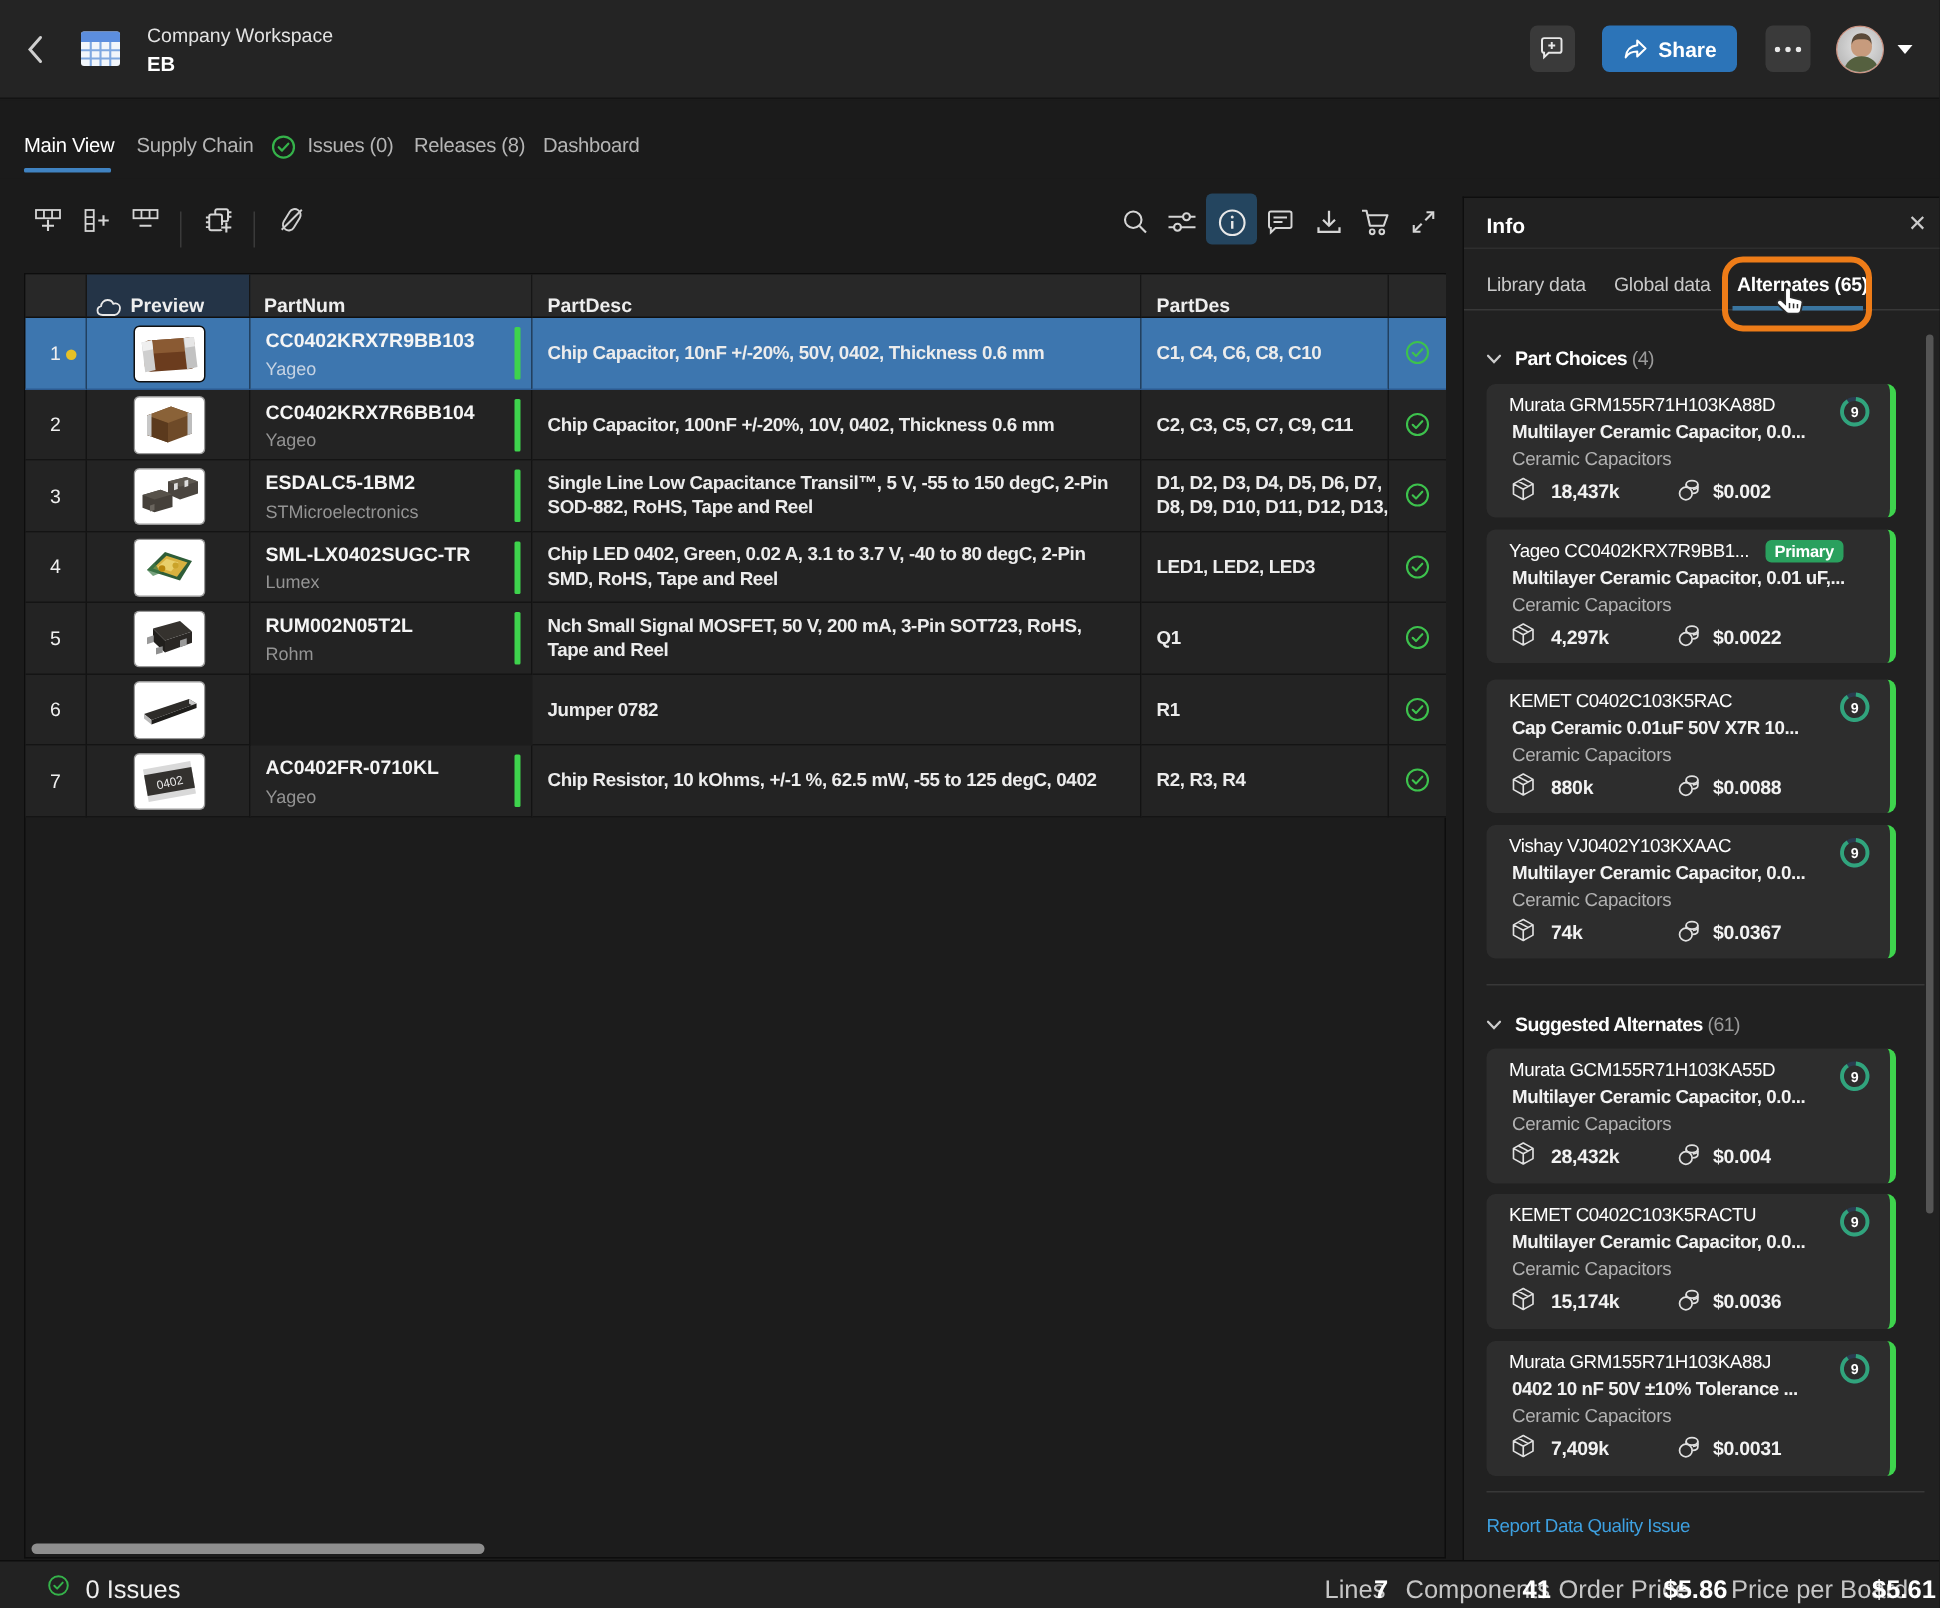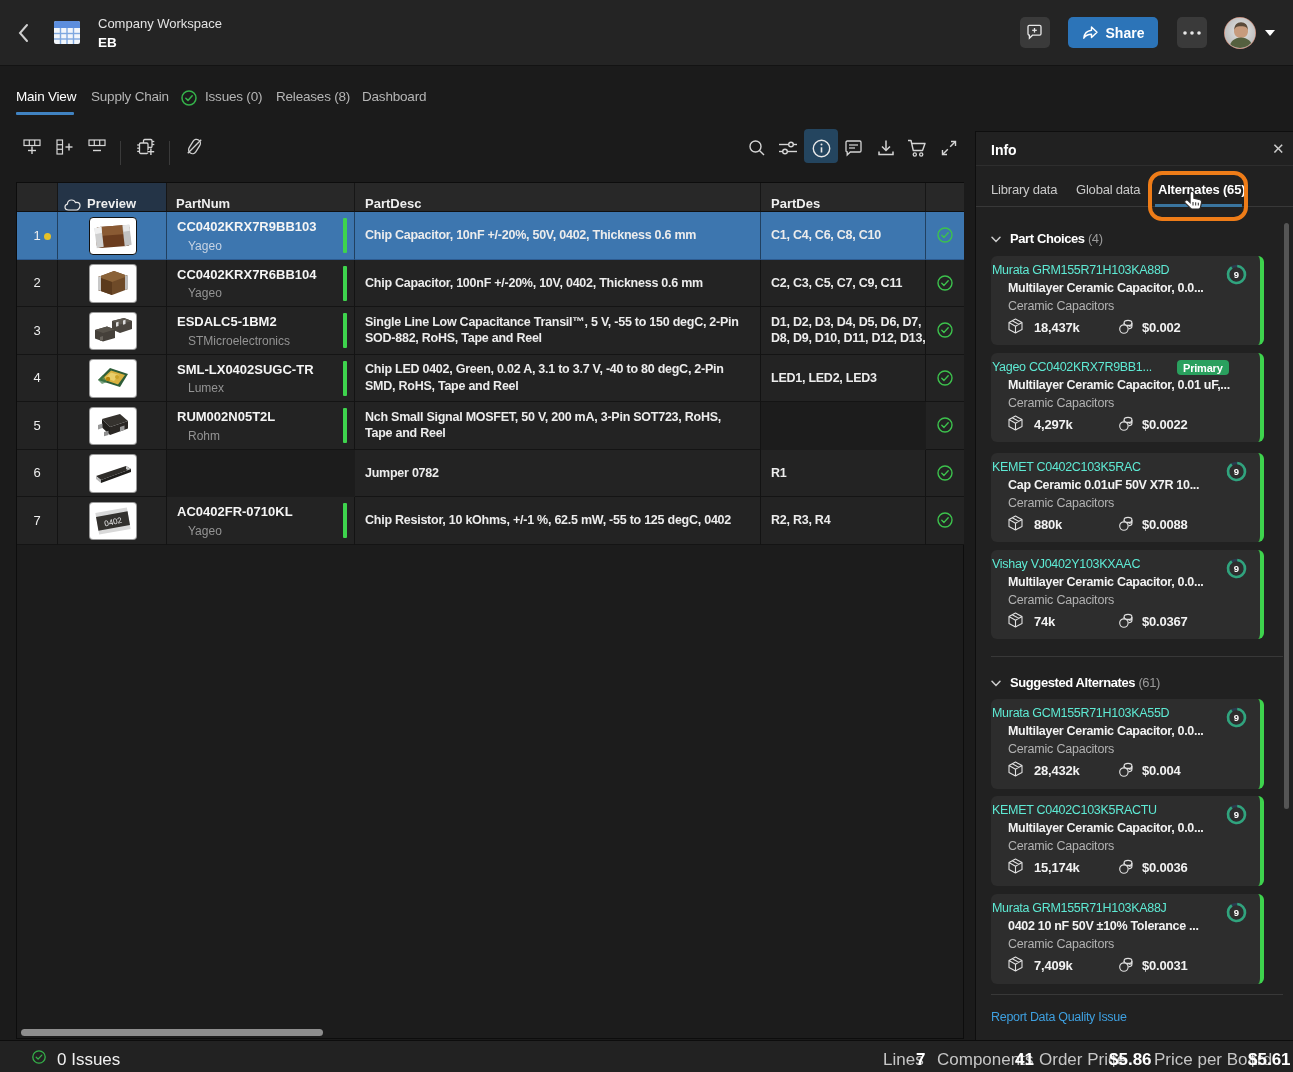--- a/index.html
+++ b/index.html
@@ -42,21 +42,21 @@
 .thead { position:absolute; left:0; top:0; height:29px; background:#282828; font-size:13px; font-weight:bold;
   color:#eee; display:flex; align-items:flex-end; border-right:1px solid #161616; border-bottom:1px solid #101010; }
 .trow { position:absolute; width:947px; height:47.5px; }
 .tcell { position:absolute; top:0; height:100%; background:#232323; border-right:1px solid rgba(0,0,0,.45);
   border-bottom:1px solid #141414; }
 .rownum { font-size:13px; color:#efefef; display:flex; align-items:center; justify-content:center; gap:4px; }
 .sel .tcell { background:#3d76af; border-bottom-color:#2d5b91; }
 .thumb { position:absolute; left:31px; top:4.5px; width:48px; height:38.5px; background:#fff; border-radius:4px;
   border:1px solid rgba(0,0,0,.4); overflow:hidden; }
 .pn1 { position:absolute; left:10px; top:7px; font-size:13px; font-weight:bold; color:#f5f5f5; white-space:nowrap; }
-.pn2 { position:absolute; left:21px; top:26.5px; font-size:12px; color:#949494; white-space:nowrap; }
+.pn2 { position:absolute; left:10px; top:26.5px; font-size:12px; color:#949494; white-space:nowrap; }
 .sel .pn2 { color:#c6d3e3; }
 .gbar { position:absolute; right:7px; top:6px; width:4px; height:35px; background:#3ed34d; border-radius:1px; }
 .desc span { white-space:nowrap; }
 .desc { font-size:12.5px; font-weight:bold; color:#ececec; line-height:16.5px; letter-spacing:-0.25px; display:flex; align-items:center;
   padding:0 4px 0 10px; overflow:hidden; }
 .chk { display:flex; align-items:center; justify-content:center; }
 #hscroll { position:absolute; left:4px; top:846px; width:302px; height:7px; background:#8e8e8e; border-radius:4px; }
 
 
 #panel { position:absolute; left:975px; top:131px; width:318px; height:909px; background:#212121;
@@ -66,21 +66,21 @@
 #p-hdrline { position:absolute; left:0; top:33px; width:318px; height:1px; background:#2e2e2e; }
 .ptab { position:absolute; top:50px; font-size:13px; letter-spacing:-0.2px; color:#c9c9c9; }
 .ptab.active { color:#fff; font-weight:bold; }
 #p-tabline { position:absolute; left:0px; top:74px; width:318px; height:1px; background:#383838; }
 #p-activeline { position:absolute; left:179px; top:72px; width:87px; height:3px; background:#3a759f; }
 #callout { position:absolute; left:172px; top:39px; width:100px; height:50px; border:4px solid #ee7c18; border-radius:14px; }
 .sechdr { position:absolute; left:15px; font-size:13px; letter-spacing:-0.4px; color:#fff; font-weight:bold; }
 .sechdr .cnt { color:#9a9a9a; font-weight:normal; }
 .card { position:absolute; left:15px; width:273px; height:89px; background:#2d2d2d; border-radius:6px;
   border-right:4px solid #3ed34d; }
-.c-link { position:absolute; left:1px; top:7px; font-size:12.5px; letter-spacing:-0.3px; color:#5eead4; white-space:nowrap; }
+.c-link { position:absolute; left:15px; top:7px; font-size:12.5px; letter-spacing:-0.3px; color:#ffffff; white-space:nowrap; }
 .c-desc { position:absolute; left:17px; top:25px; font-size:12.5px; letter-spacing:-0.3px; font-weight:bold; color:#f2f2f2; white-space:nowrap; }
 .c-cat { position:absolute; left:17px; top:43px; font-size:12.5px; letter-spacing:-0.2px; color:#b2b2b2; }
 .c-qty { position:absolute; left:43px; top:64px; font-size:13px; letter-spacing:-0.2px; font-weight:bold; color:#f2f2f2; }
 .c-price { position:absolute; left:151px; top:64px; font-size:13px; letter-spacing:-0.2px; font-weight:bold; color:#f2f2f2; }
 .c-boxi { position:absolute; left:17px; top:62px; }
 .c-coini { position:absolute; left:127px; top:62px; }
 .c-donut { position:absolute; left:235px; top:8px; }
 .pbadge { position:absolute; left:186px; top:7px; background:#2aa05e; color:#fff; font-size:11px; font-weight:bold; letter-spacing:-0.2px;
   padding:1.5px 6px; border-radius:4px; }
 #p-div1 { position:absolute; left:15px; top:524px; width:292px; height:1px; background:#383838; }
@@ -435,20 +435,21 @@
       </div>
     </div>
     <div class="tcell" style="left:150px;width:188px">
           <div class="pn1">RUM002N05T2L</div>
           <div class="pn2">Rohm</div>
           <div class="gbar"></div>
         </div>
     <div class="tcell desc" style="left:338px;width:406px">
           <span>Nch Small Signal MOSFET, 50 V, 200 mA, 3-Pin SOT723, RoHS,<br>Tape and Reel</span>
         </div>
+    <div class="tcell desc" style="left:744px;width:165px">Q1</div>
     <div class="tcell chk" style="left:909px;width:38px;border-right:none">
       <svg width="16" height="16" viewBox="0 0 16 16">
             <circle cx="8" cy="8" r="7" fill="none" stroke="#3dc24d" stroke-width="1.4"></circle>
             <path d="M4.8 8.2 L7 10.4 L11.2 5.8" fill="none" stroke="#3dc24d" stroke-width="1.4" stroke-linecap="round" stroke-linejoin="round"></path>
           </svg>
     </div>
   </div>
 
   <div class="trow" style="top:266.5px">
     <div class="tcell rownum" style="left:0;width:41px">6</div>

